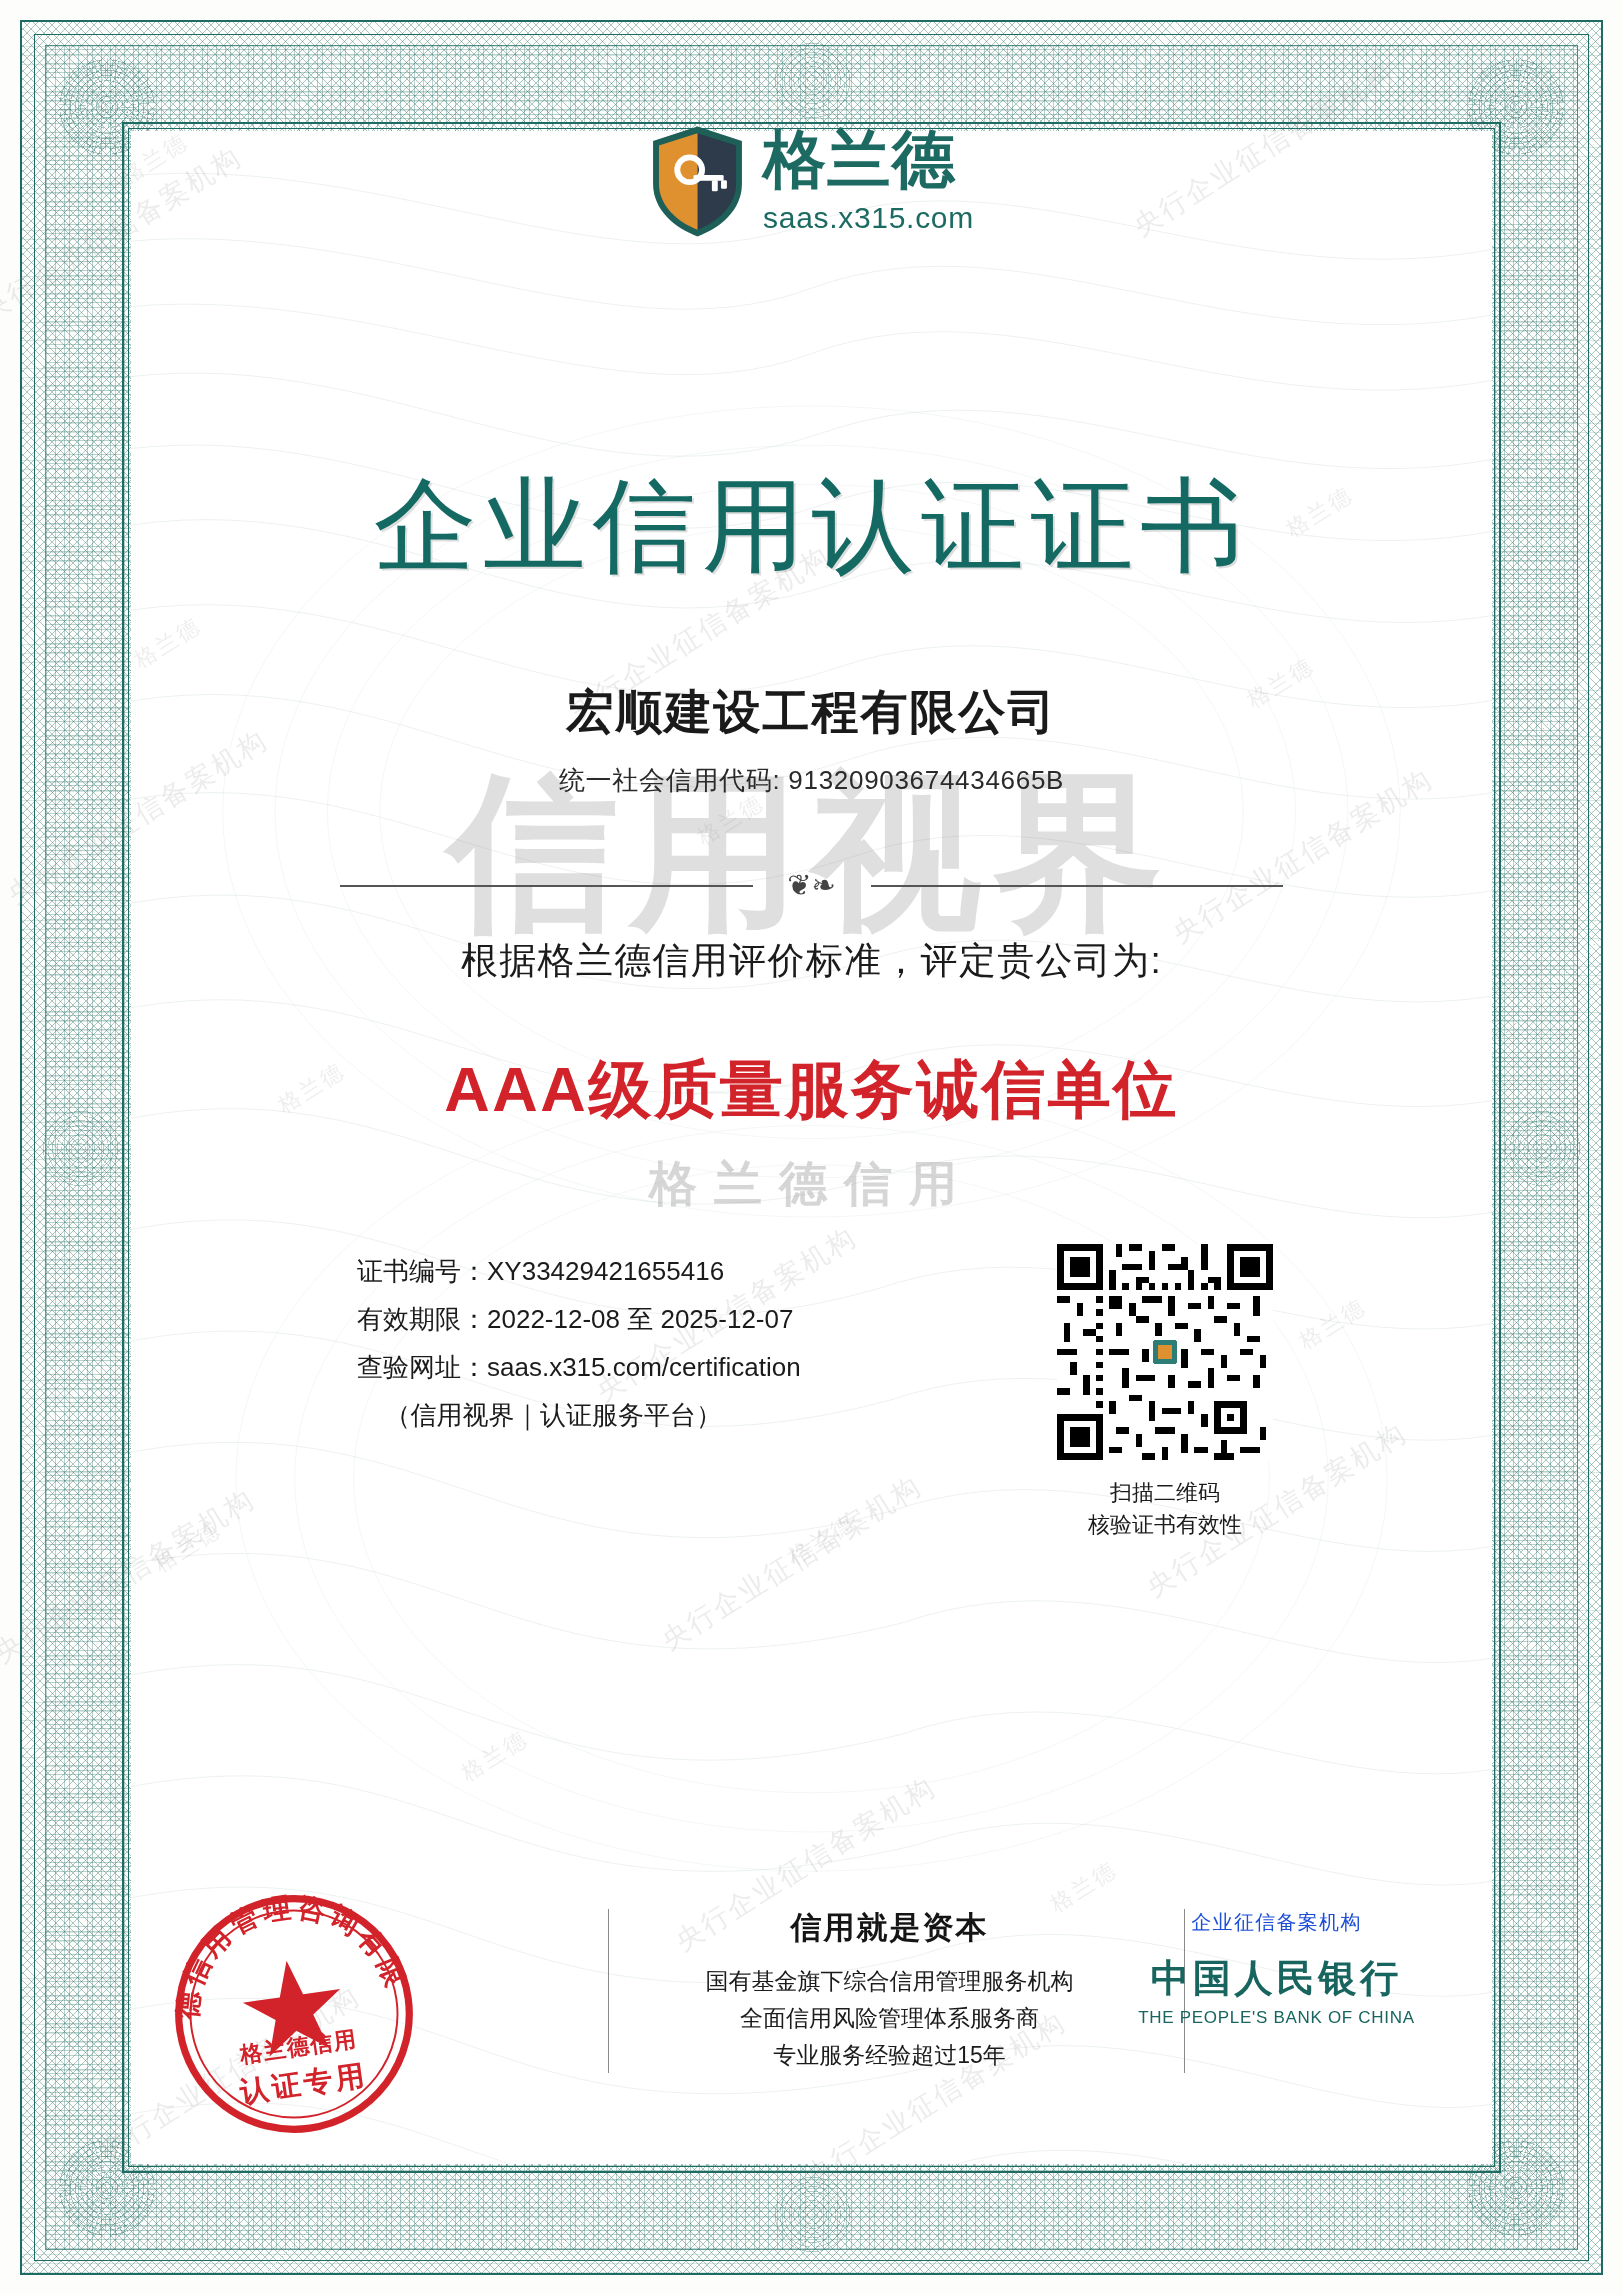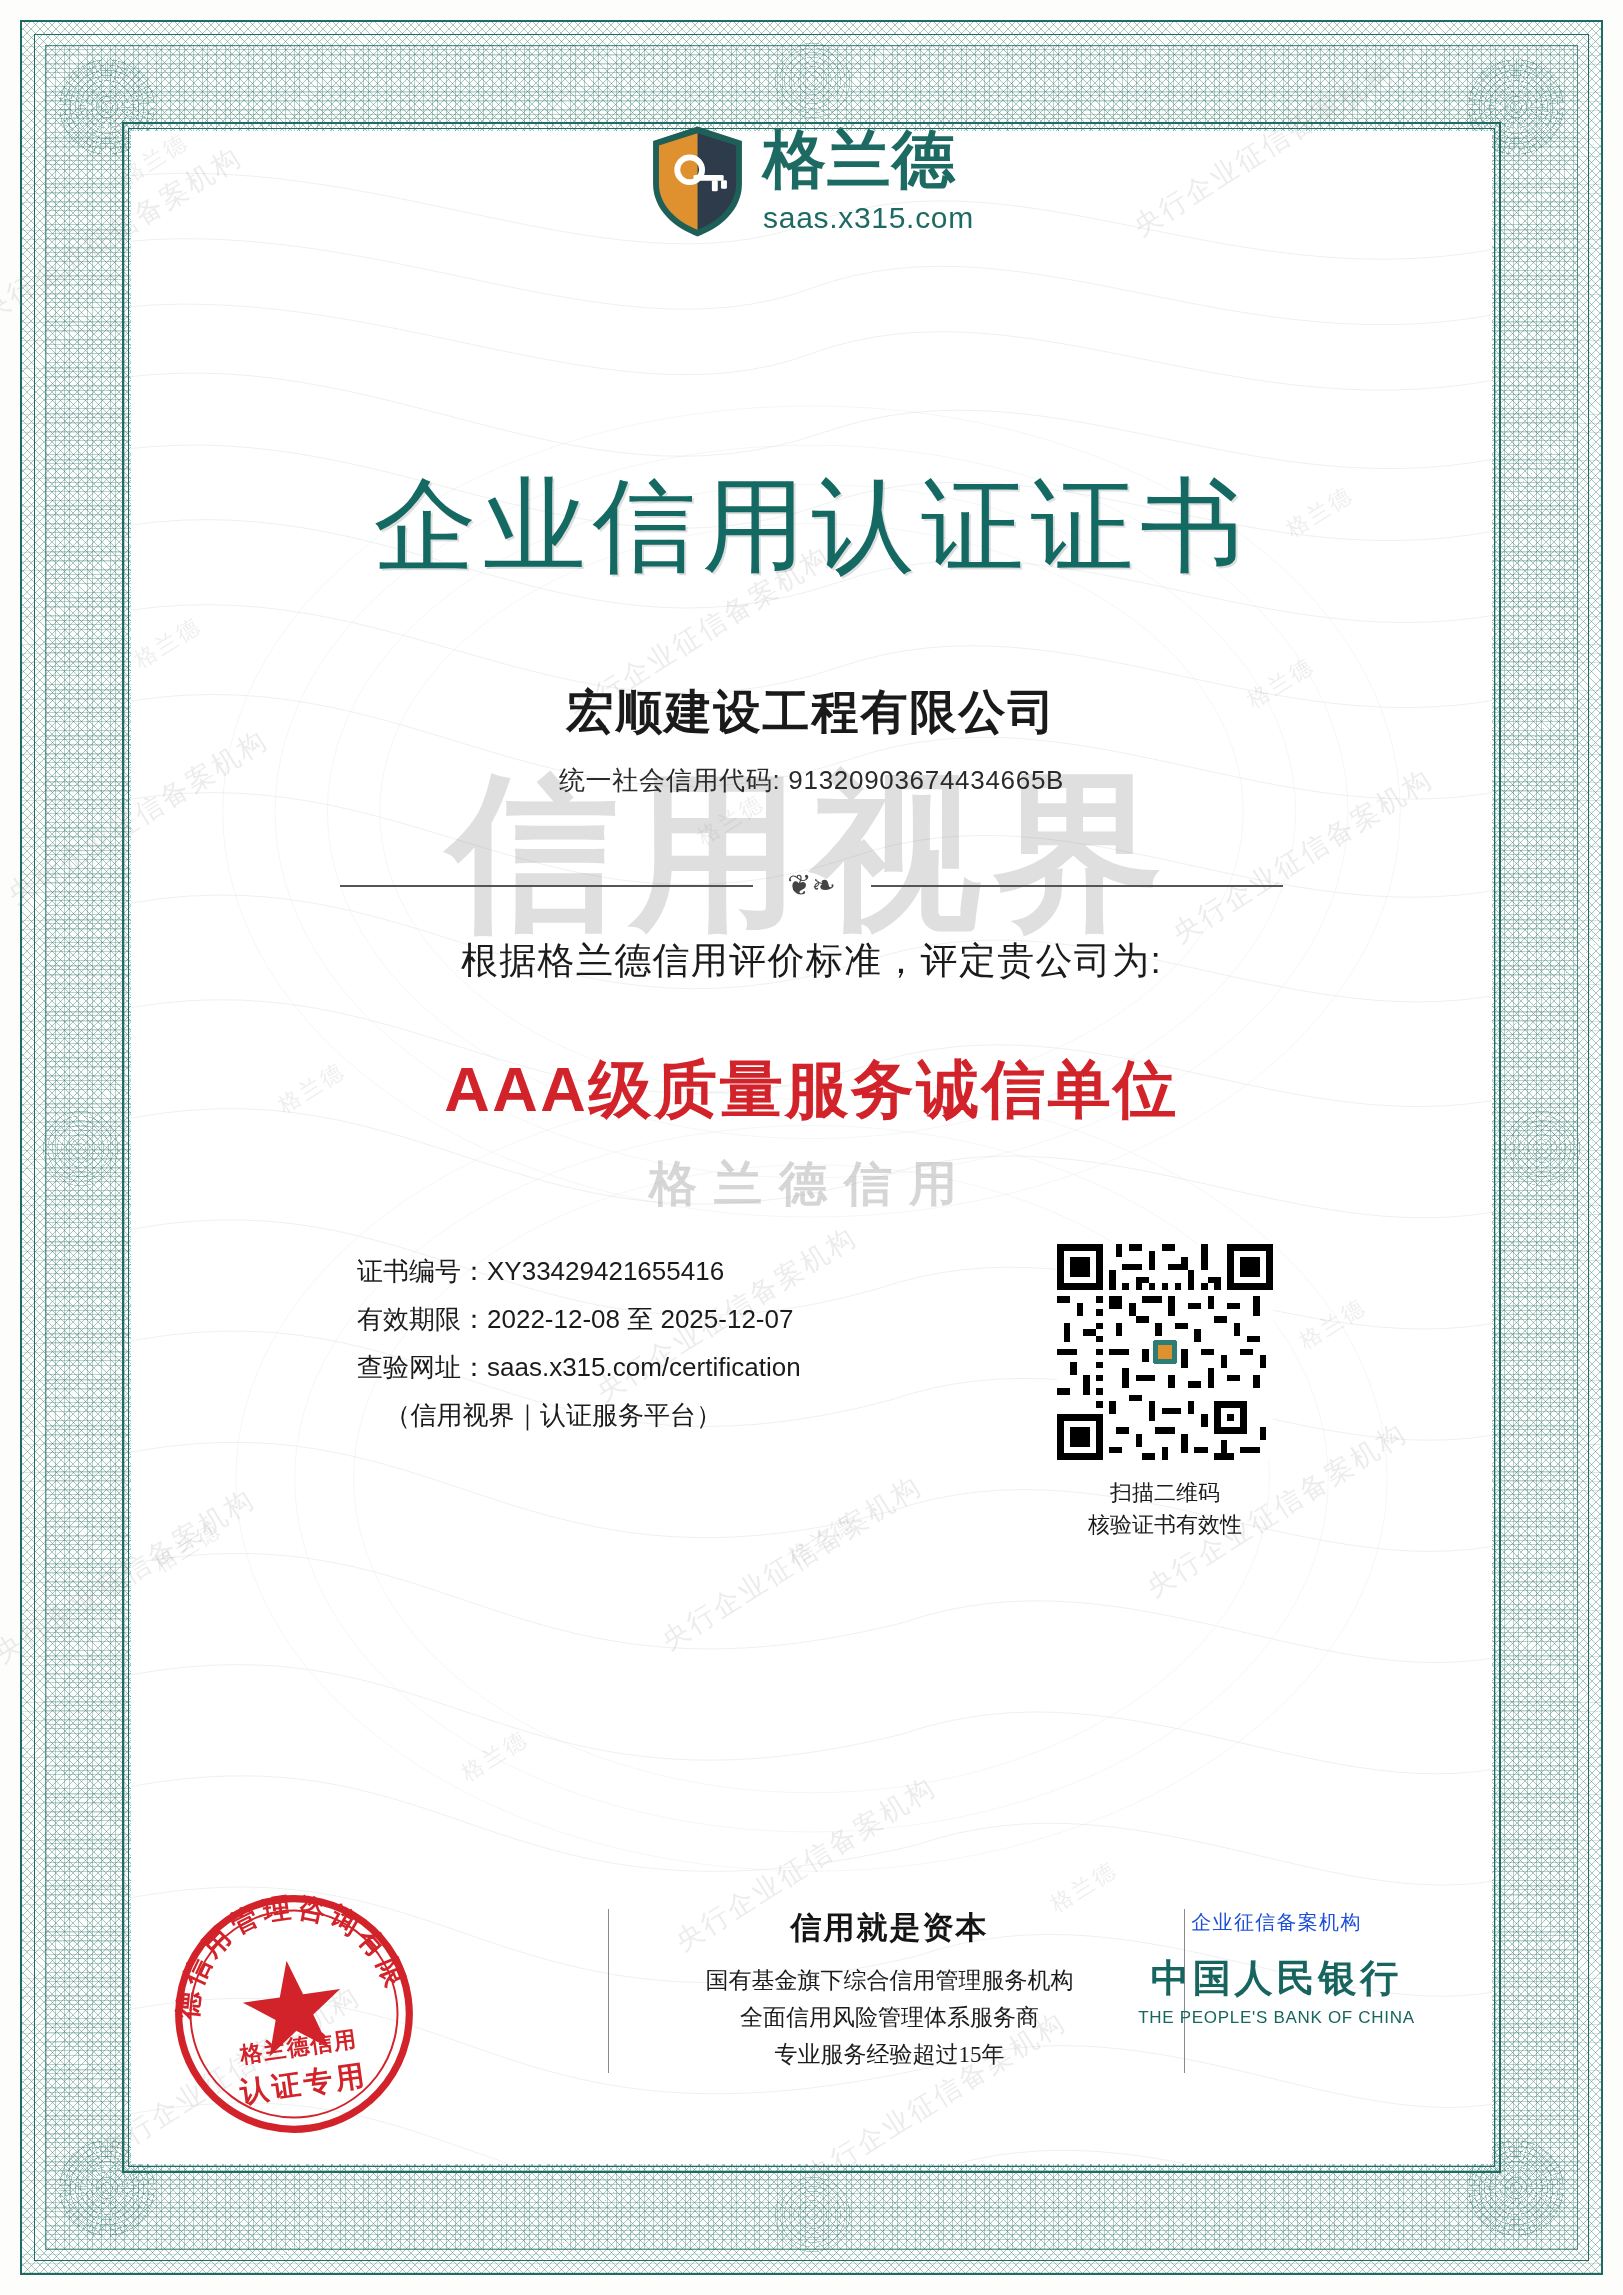--- a/index.html
+++ b/index.html
@@ -299,21 +299,20 @@
     font-size: 31px;
     font-weight: bold;
     color: #151515;
     letter-spacing: 2px;
     margin-bottom: 14.4px;
   }
   .footer-mid .pt {
     font-size: 23px;
     color: #1b1b1b;
     line-height: 1.6;
-    font-family: Liberation Serif, serif;
   }
   .footer-sep2 {
     position: absolute;
     left: 1047px;
     top: 26px;
     width: 1.3px;
     height: 164px;
     background: #8a8a8a;
   }
   .footer-right {

